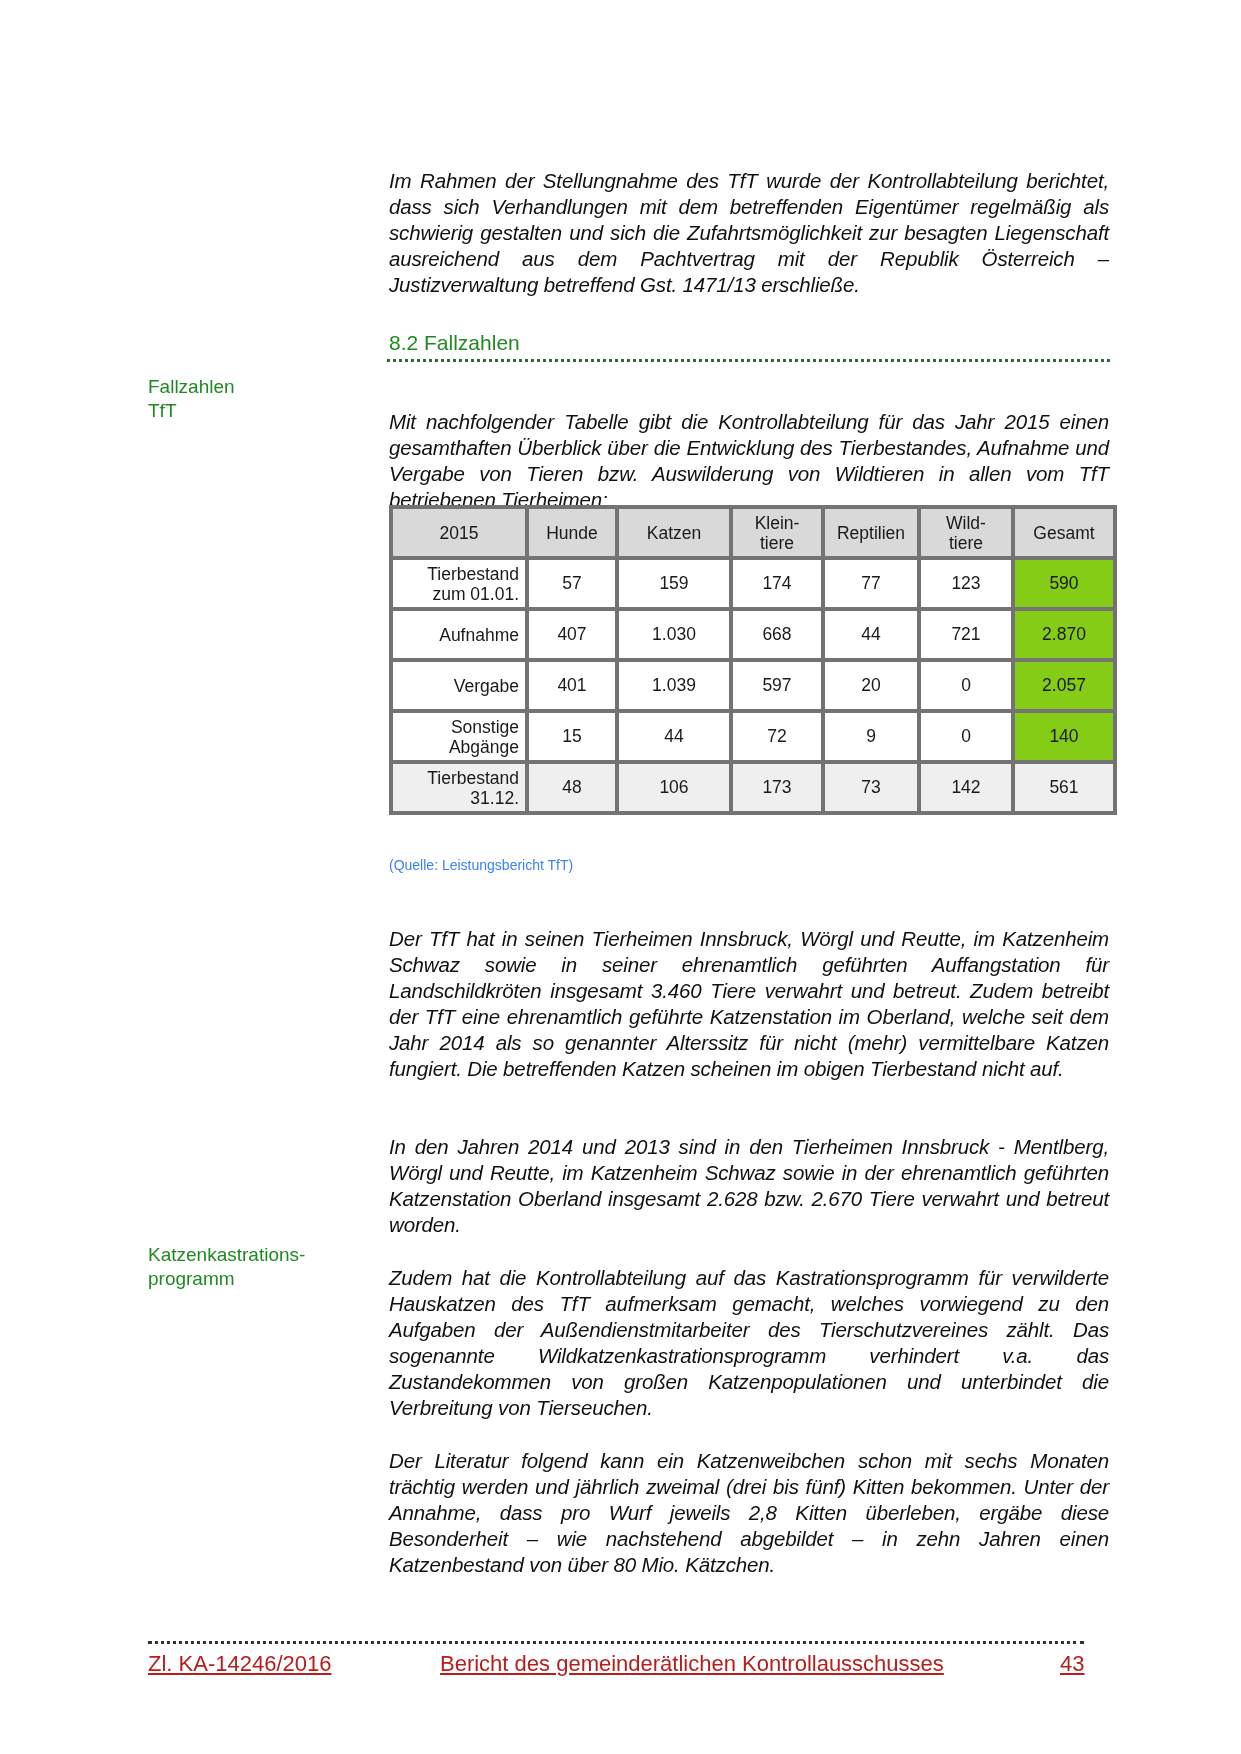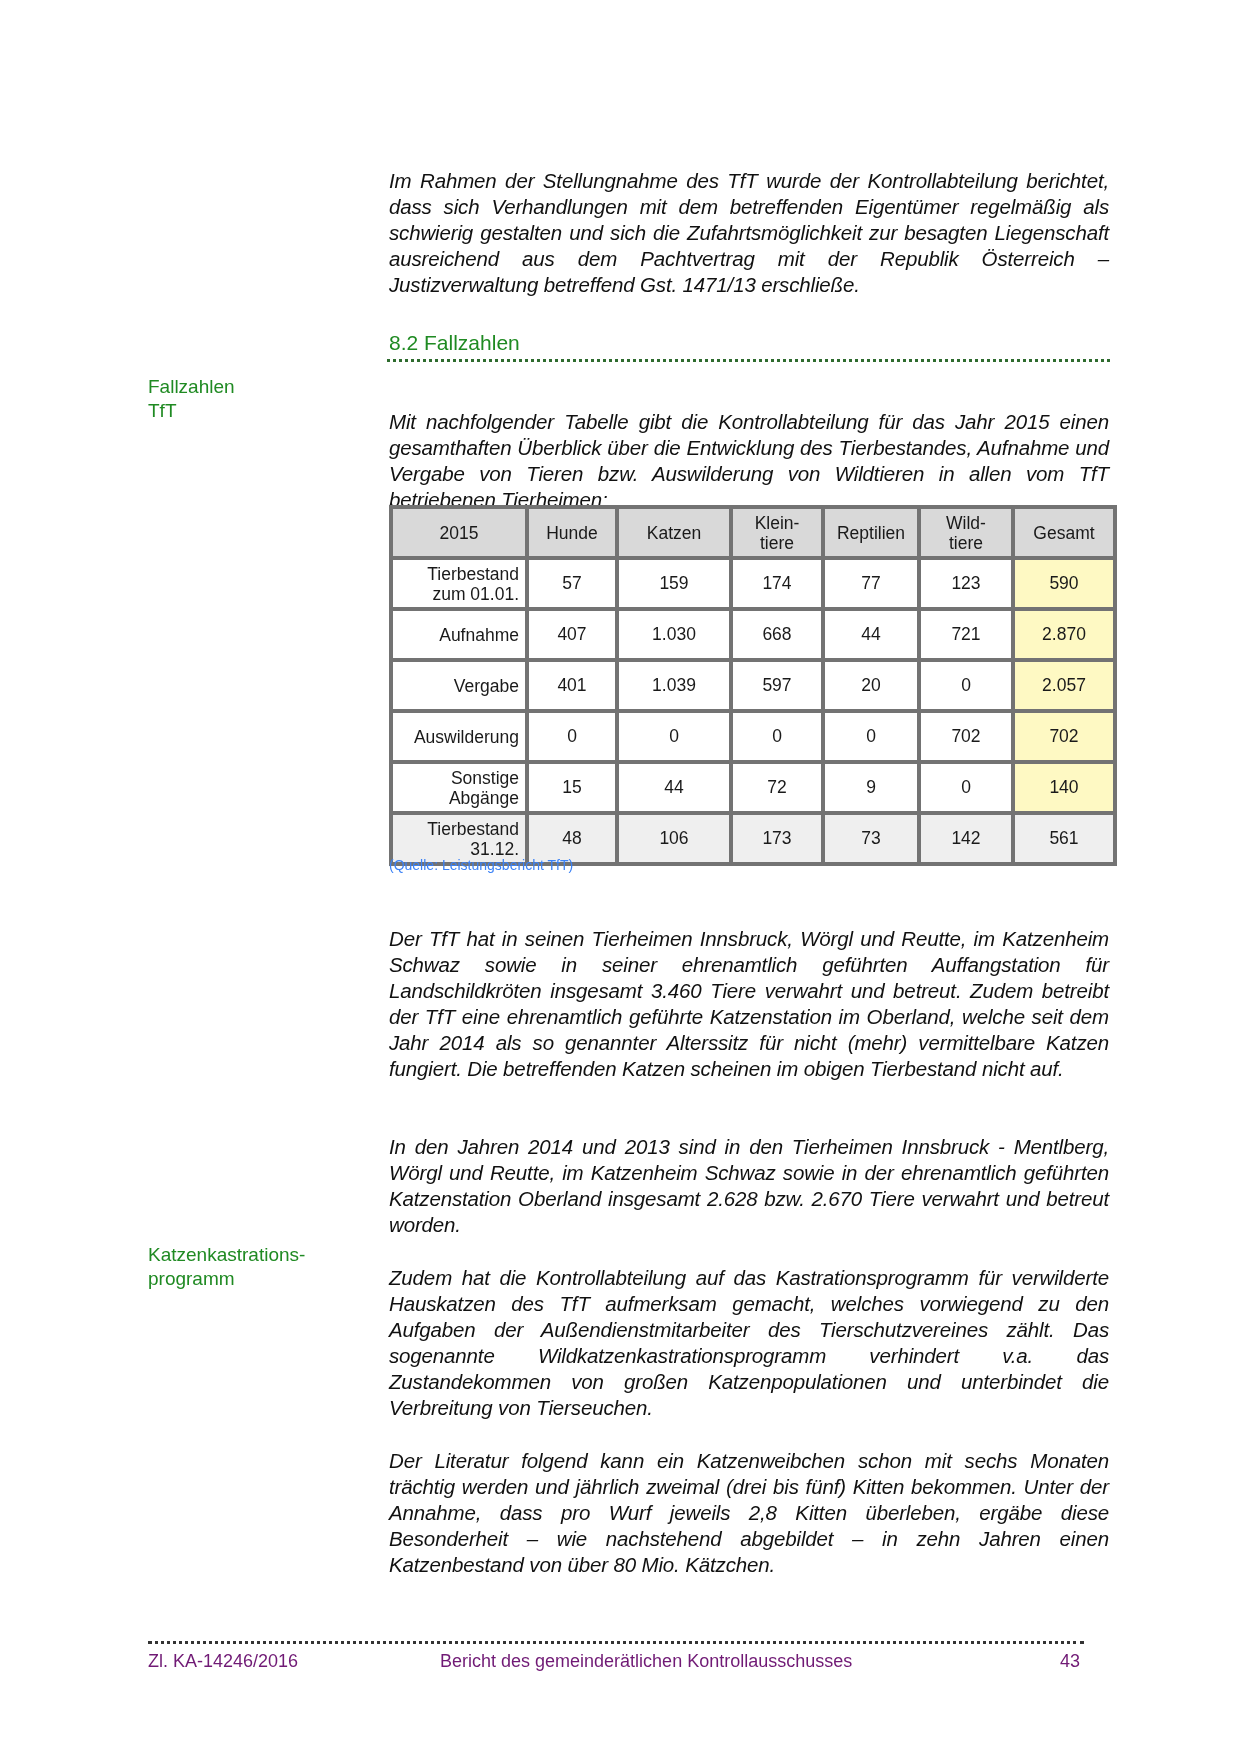--- a/index.html
+++ b/index.html
@@ -12,25 +12,25 @@
   .section-heading { position: absolute; left: 389px; width: 720px; text-align: left; color: #1f8a22;
                      font-size: 21px; line-height: 26px; }
   .section-rule { position: absolute; left: 387px; width: 723px; top: 359px; height: 0;
                   border-top: 3px dotted #2e6b2e; }
   table.data { position: absolute; left: 389px; top: 505px; border-collapse: collapse;
                font-size: 17.5px; font-family: "Liberation Sans", sans-serif; color: #1a1a1a; }
   table.data th, table.data td { border: 4px solid #737373; height: 47px; padding: 0 6px; }
   table.data th { background: #d9d9d9; font-weight: normal; text-align: center; line-height: 20px; }
   table.data td.rowlabel { text-align: right; line-height: 20px; }
   table.data td.num { text-align: center; }
-  table.data td.total { background: #fef9c3; }
+  table.data td.total { background: #84cc16; }
   table.data tr.final td { background: #efefef; border-top: 2.5px solid #111; }
   .source { position: absolute; left: 389px; top: 857px; font-size: 14px; color: #3b82f6; }
   .footer-rule { position: absolute; left: 148px; width: 936px; top: 1641px; border-top: 3px dotted #333; }
-  .footer { position: absolute; top: 1651px; font-size: 18px; color: #701a75; }
+  .footer { position: absolute; top: 1651px; font-size: 22px; color: #b91c1c; text-decoration: underline; }
 </style>
 </head>
 <body>
 
 <p class="main" style="top:147px;">Im Rahmen der Stellungnahme des TfT wurde der Kontrollabteilung berichtet, dass sich Verhandlungen mit dem betreffenden Eigentümer regelmäßig als schwierig gestalten und sich die Zufahrtsmöglichkeit zur besagten Liegenschaft ausreichend aus dem Pachtvertrag mit der Republik Österreich – Justizverwaltung betreffend Gst. 1471/13 erschließe.</p>
 
 <div class="section-heading" style="top:330px;">8.2  Fallzahlen</div>
 <div class="section-rule"></div>
 
 <div class="margin-label" style="top:375px;">
@@ -81,29 +81,20 @@
   <tr>
     <td class="rowlabel">Vergabe</td>
     <td class="num">401</td>
     <td class="num">1.039</td>
     <td class="num">597</td>
     <td class="num">20</td>
     <td class="num">0</td>
     <td class="num total">2.057</td>
   </tr>
   <tr>
-    <td class="rowlabel">Auswilderung</td>
-    <td class="num">0</td>
-    <td class="num">0</td>
-    <td class="num">0</td>
-    <td class="num">0</td>
-    <td class="num">702</td>
-    <td class="num total">702</td>
-  </tr>
-  <tr>
     <td class="rowlabel"><span>Sonstige</span><br><span>Abgänge</span></td>
     <td class="num">15</td>
     <td class="num">44</td>
     <td class="num">72</td>
     <td class="num">9</td>
     <td class="num">0</td>
     <td class="num total">140</td>
   </tr>
   <tr class="final">
     <td class="rowlabel"><span>Tierbestand</span><br><span>31.12.</span></td>

